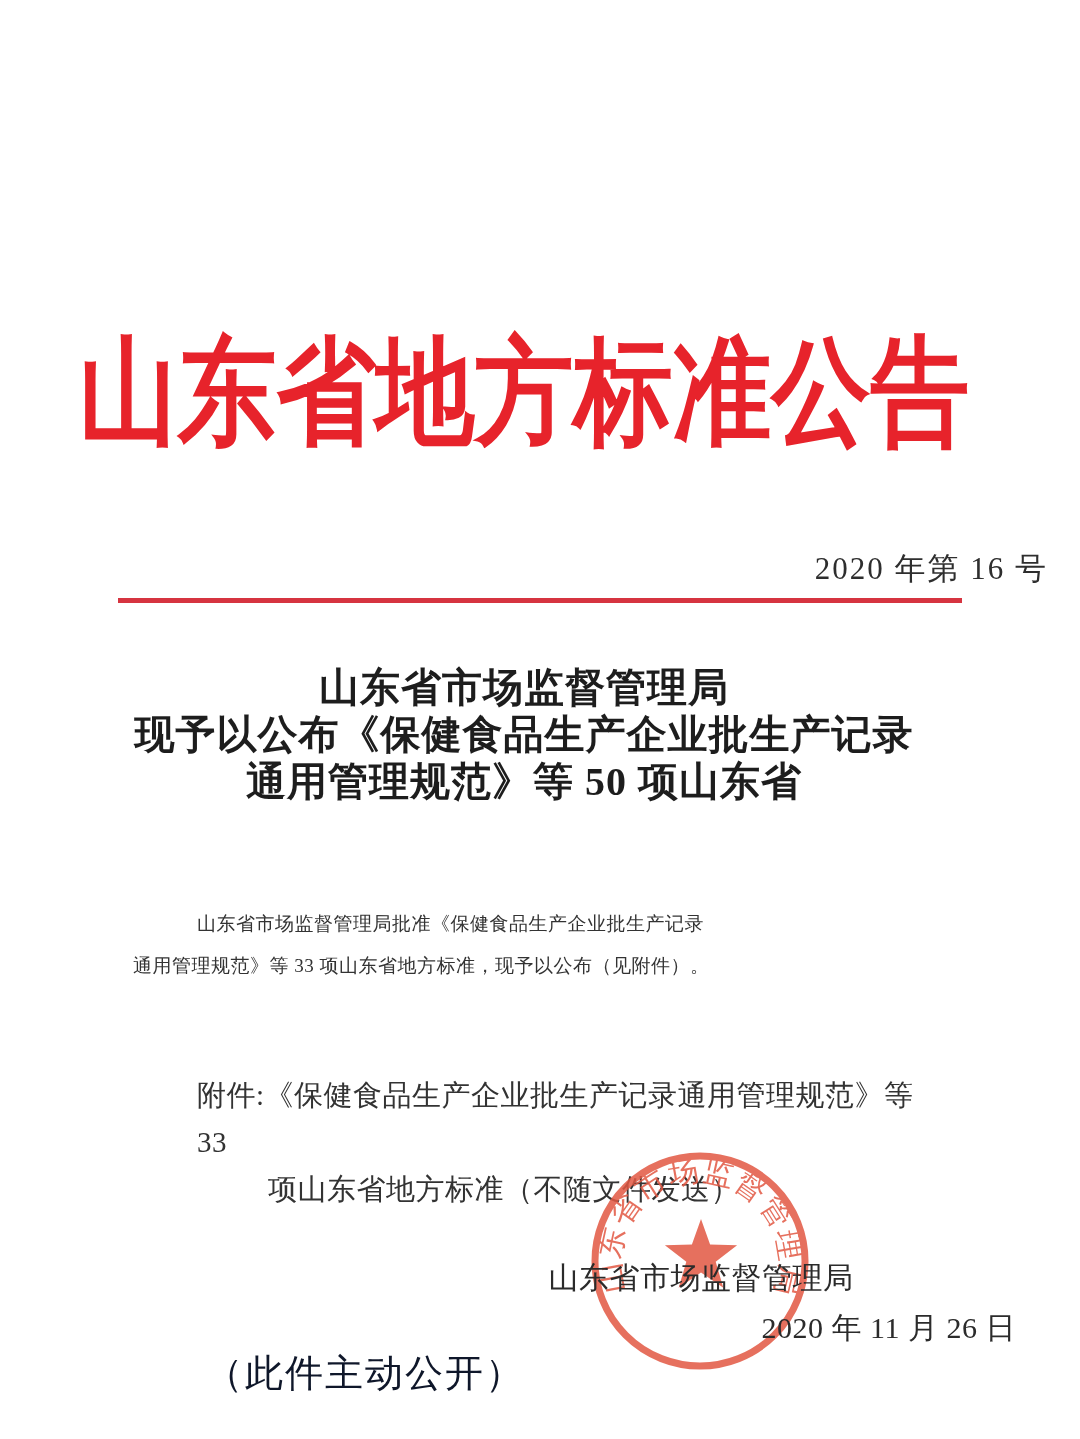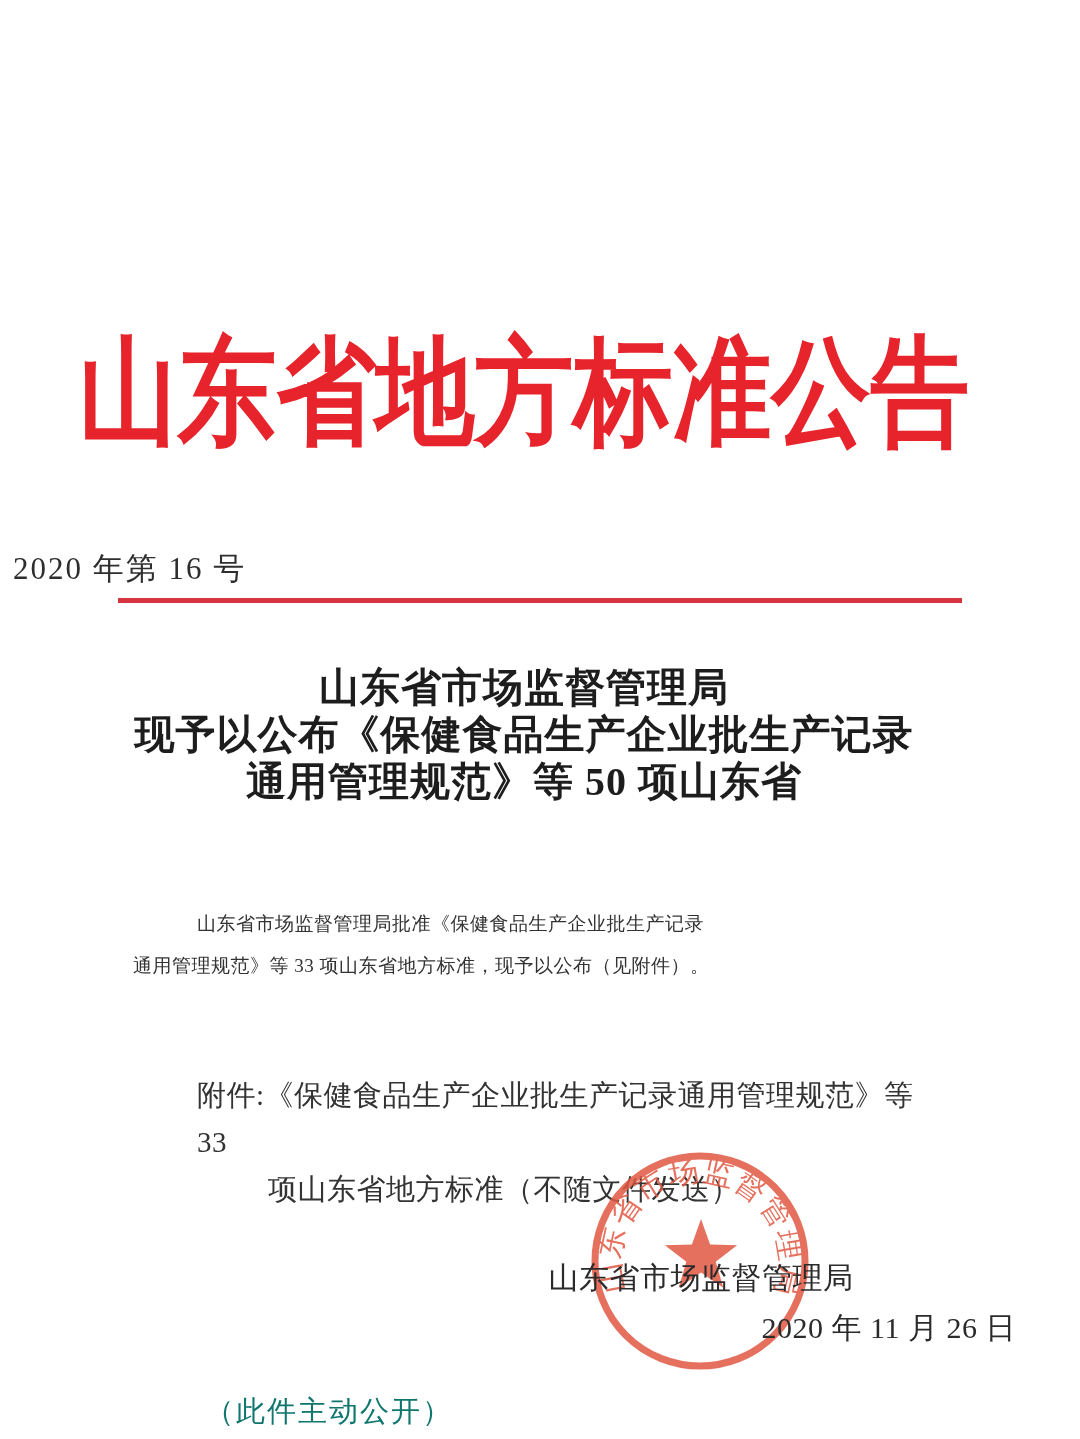--- a/index.html
+++ b/index.html
@@ -10,22 +10,22 @@
   }
 
   .masthead {
     position:absolute; top:318px; left:0; width:100%; height:150px;
     display:flex; align-items:center; justify-content:center;
     font-size:99px; font-weight:bold; color:#e7232b;
     transform:scaleY(1.18); transform-origin:center; white-space:nowrap;
   }
 
   .issue {
-    position:absolute; top:548px; left:13px; width:100%;
-    text-align:left; font-size:31px; letter-spacing:2px; color:#2e2e2e;
+    position:absolute; top:548px; left:0; width:100%;
+    text-align:right; font-size:31px; letter-spacing:2px; color:#2e2e2e;
   }
 
   .rule {
     position:absolute; top:598px; left:118px; width:844px; height:5px;
     background:#d63440;
   }
 
   .heading {
     position:absolute; top:664px; left:0; width:100%;
     text-align:center; font-size:40px; line-height:47px;
@@ -53,21 +53,21 @@
 
   .signer, .sign-date {
     position:absolute; left:386px; width:630px; text-align:center;
     font-size:30px; color:#2b2b2b; z-index:2; letter-spacing:0.5px;
   }
   .signer { top:1258px; }
   .sign-date { top:1308px;text-align:right; }
 
   .footer-note {
     position:absolute; top:1348px; left:205px;
-    font-size:29px; letter-spacing:2px; color:#0f766e;margin-top:44px;
+    font-size:38px; letter-spacing:2px; color:#0f172a;
   }
 </style>
 </head>
 <body>
 
 <div class="page">
 
   <div class="masthead">山东省地方标准公告</div>
 
   <div class="issue">2020 年第 16 号</div>

